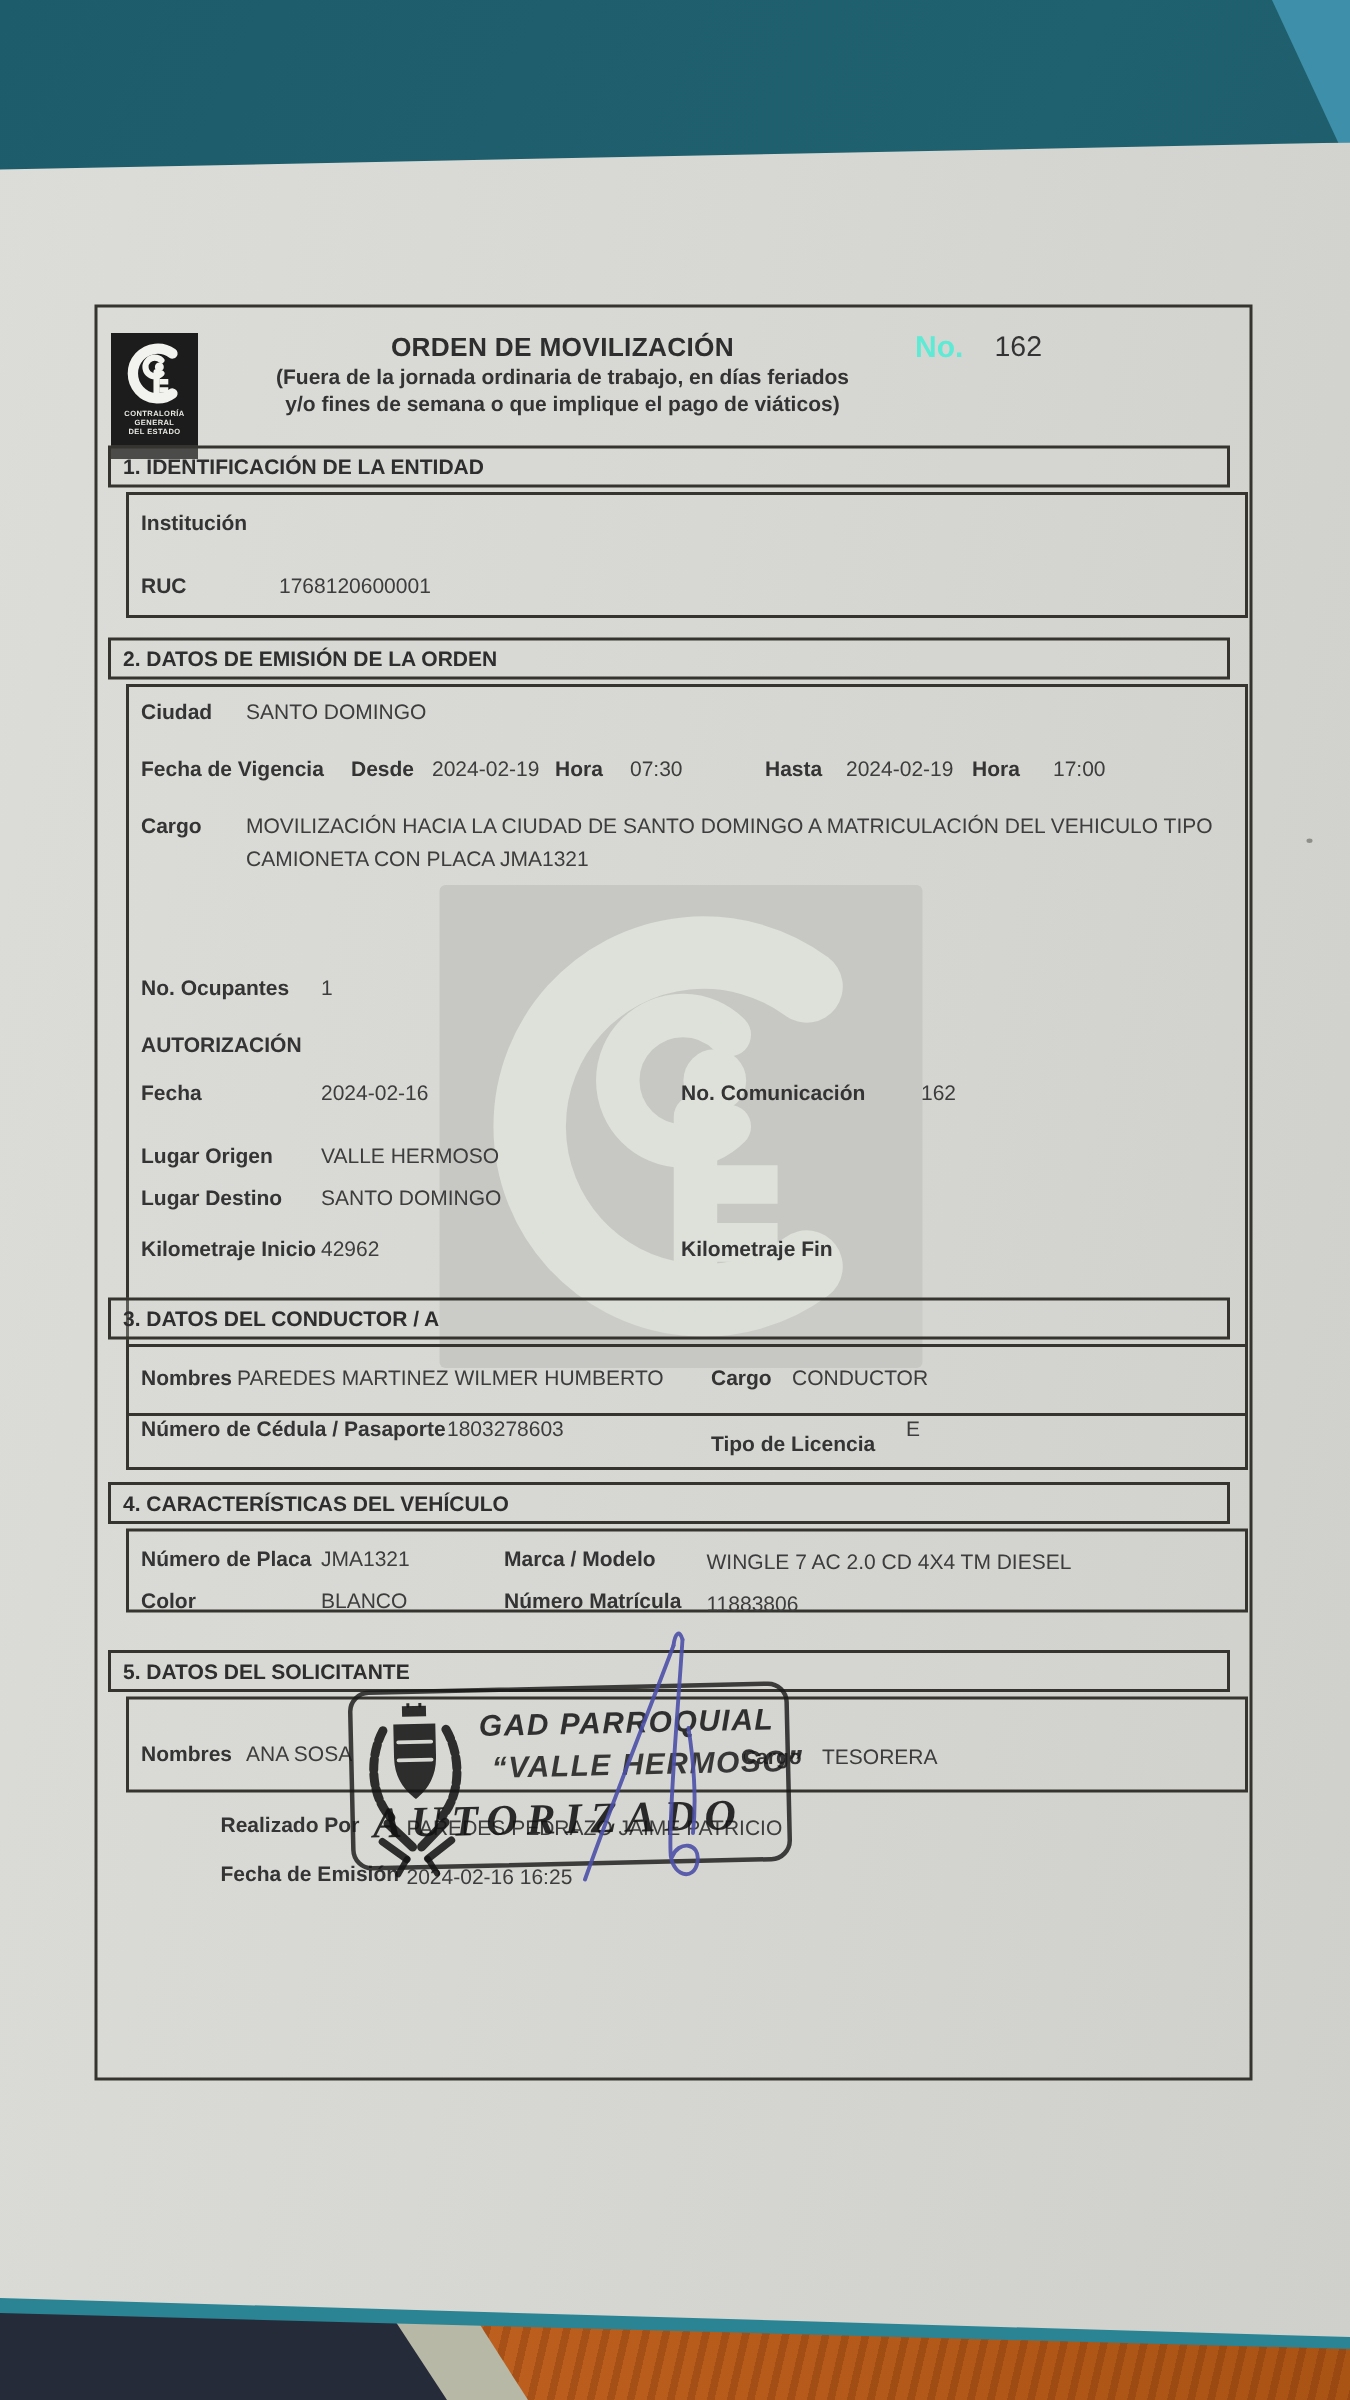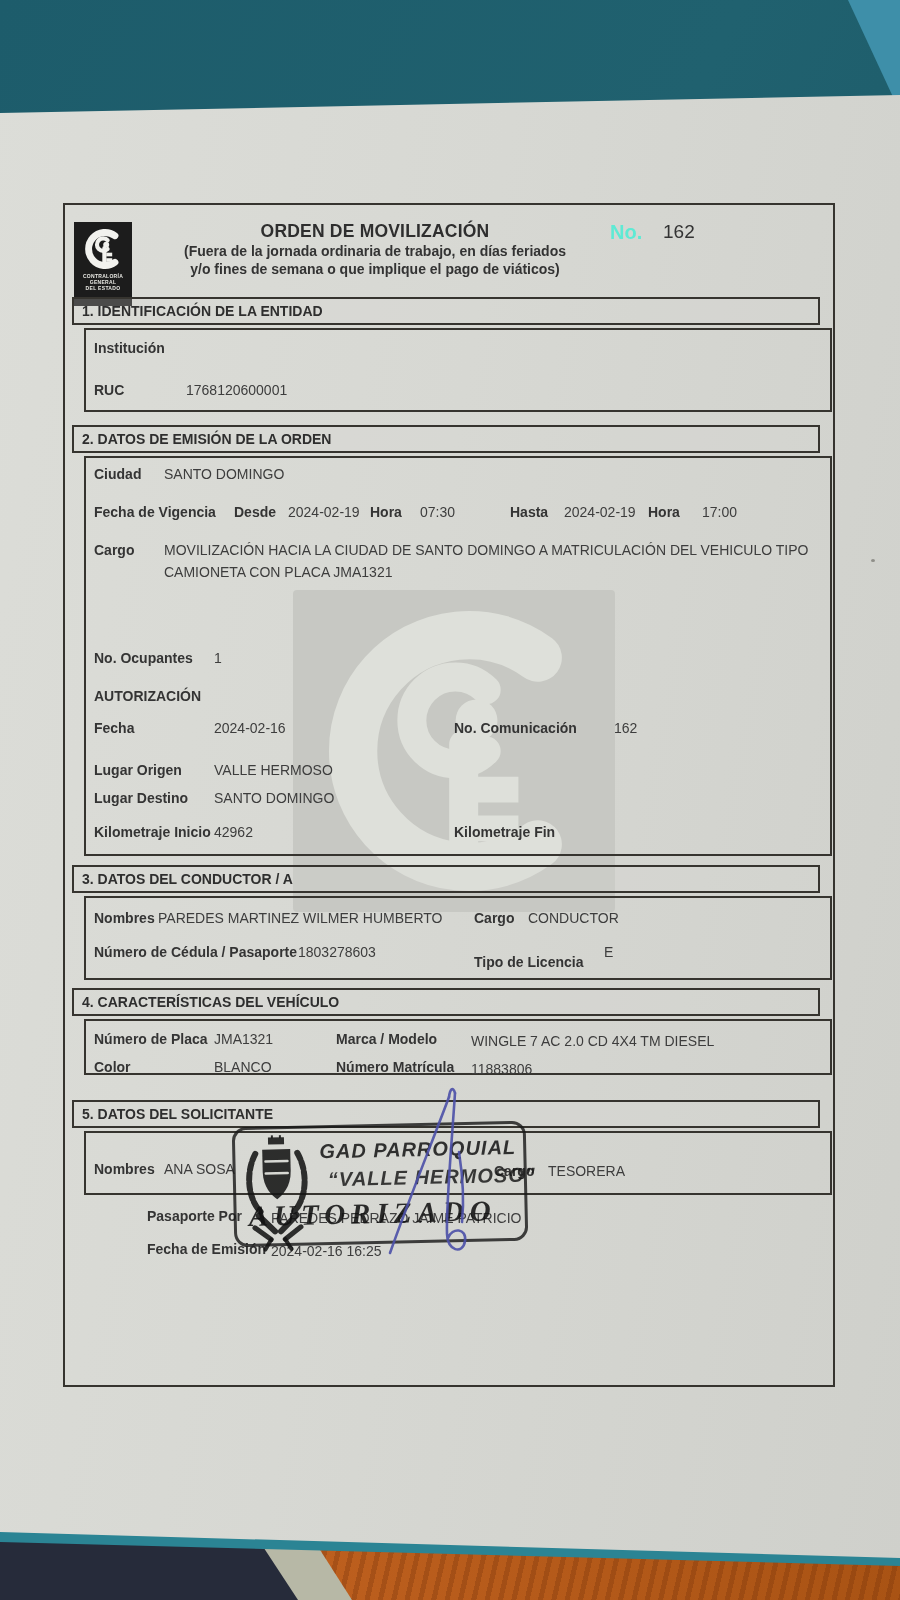--- a/index.html
+++ b/index.html
@@ -114,21 +114,21 @@
     <div class="doc-no-value">162</div>
 
     <div class="sec-title" style="top:92px">1. IDENTIFICACIÓN DE LA ENTIDAD</div>
     <div class="sec-body" style="top:123px;height:84px">
       <span class="lab" style="left:8px;top:10px">Institución</span>
       <span class="lab" style="left:8px;top:52px">RUC</span>
       <span class="val" style="left:100px;top:52px">1768120600001</span>
     </div>
 
     <div class="sec-title" style="top:220px">2. DATOS DE EMISIÓN DE LA ORDEN</div>
-    <div class="sec-body" style="top:251px;height:400px">
+    <div class="sec-body" style="top:251px;height:488px">
       <span class="lab" style="left:8px;top:8px">Ciudad</span>
       <span class="val" style="left:78px;top:8px">SANTO DOMINGO</span>
 
       <span class="lab" style="left:8px;top:46px">Fecha de Vigencia</span>
       <span class="lab" style="left:148px;top:46px">Desde</span>
       <span class="val" style="left:202px;top:46px">2024-02-19</span>
       <span class="lab" style="left:284px;top:46px">Hora</span>
       <span class="val" style="left:334px;top:46px">07:30</span>
       <span class="lab" style="left:424px;top:46px">Hasta</span>
       <span class="val" style="left:478px;top:46px">2024-02-19</span>
@@ -186,21 +186,21 @@
     </div>
 
     <div class="sec-title" style="top:895px">5. DATOS DEL SOLICITANTE</div>
     <div class="sec-body" style="top:926px;height:64px">
       <span class="lab" style="left:8px;top:28px">Nombres</span>
       <span class="val" style="left:78px;top:28px">ANA SOSA</span>
       <span class="lab" style="left:408px;top:30px">Cargo</span>
       <span class="val" style="left:462px;top:30px">TESORERA</span>
     </div>
 
-    <span class="footer-lab" style="left:82px;top:1003px">Pasaporte Por</span>
+    <span class="footer-lab" style="left:82px;top:1003px">Realizado Por</span>
     <span class="footer-val" style="left:206px;top:1005px">PAREDES PEDRAZO JAIME PATRICIO</span>
     <span class="footer-lab" style="left:82px;top:1036px">Fecha de Emisión</span>
     <span class="footer-val" style="left:206px;top:1038px">2024-02-16 16:25</span>
   </div>
 
   <div class="stamp">
     <svg class="crest" width="66" height="118" viewBox="0 0 66 118">
       <g stroke="rgba(20,20,20,.88)" fill="none" stroke-linecap="round">
         <rect x="25" y="2" width="16" height="7" fill="rgba(20,20,20,.88)" stroke="none"></rect>
         <path d="M29 2 L29 -2 M37 2 L37 -2" stroke-width="2"></path>

